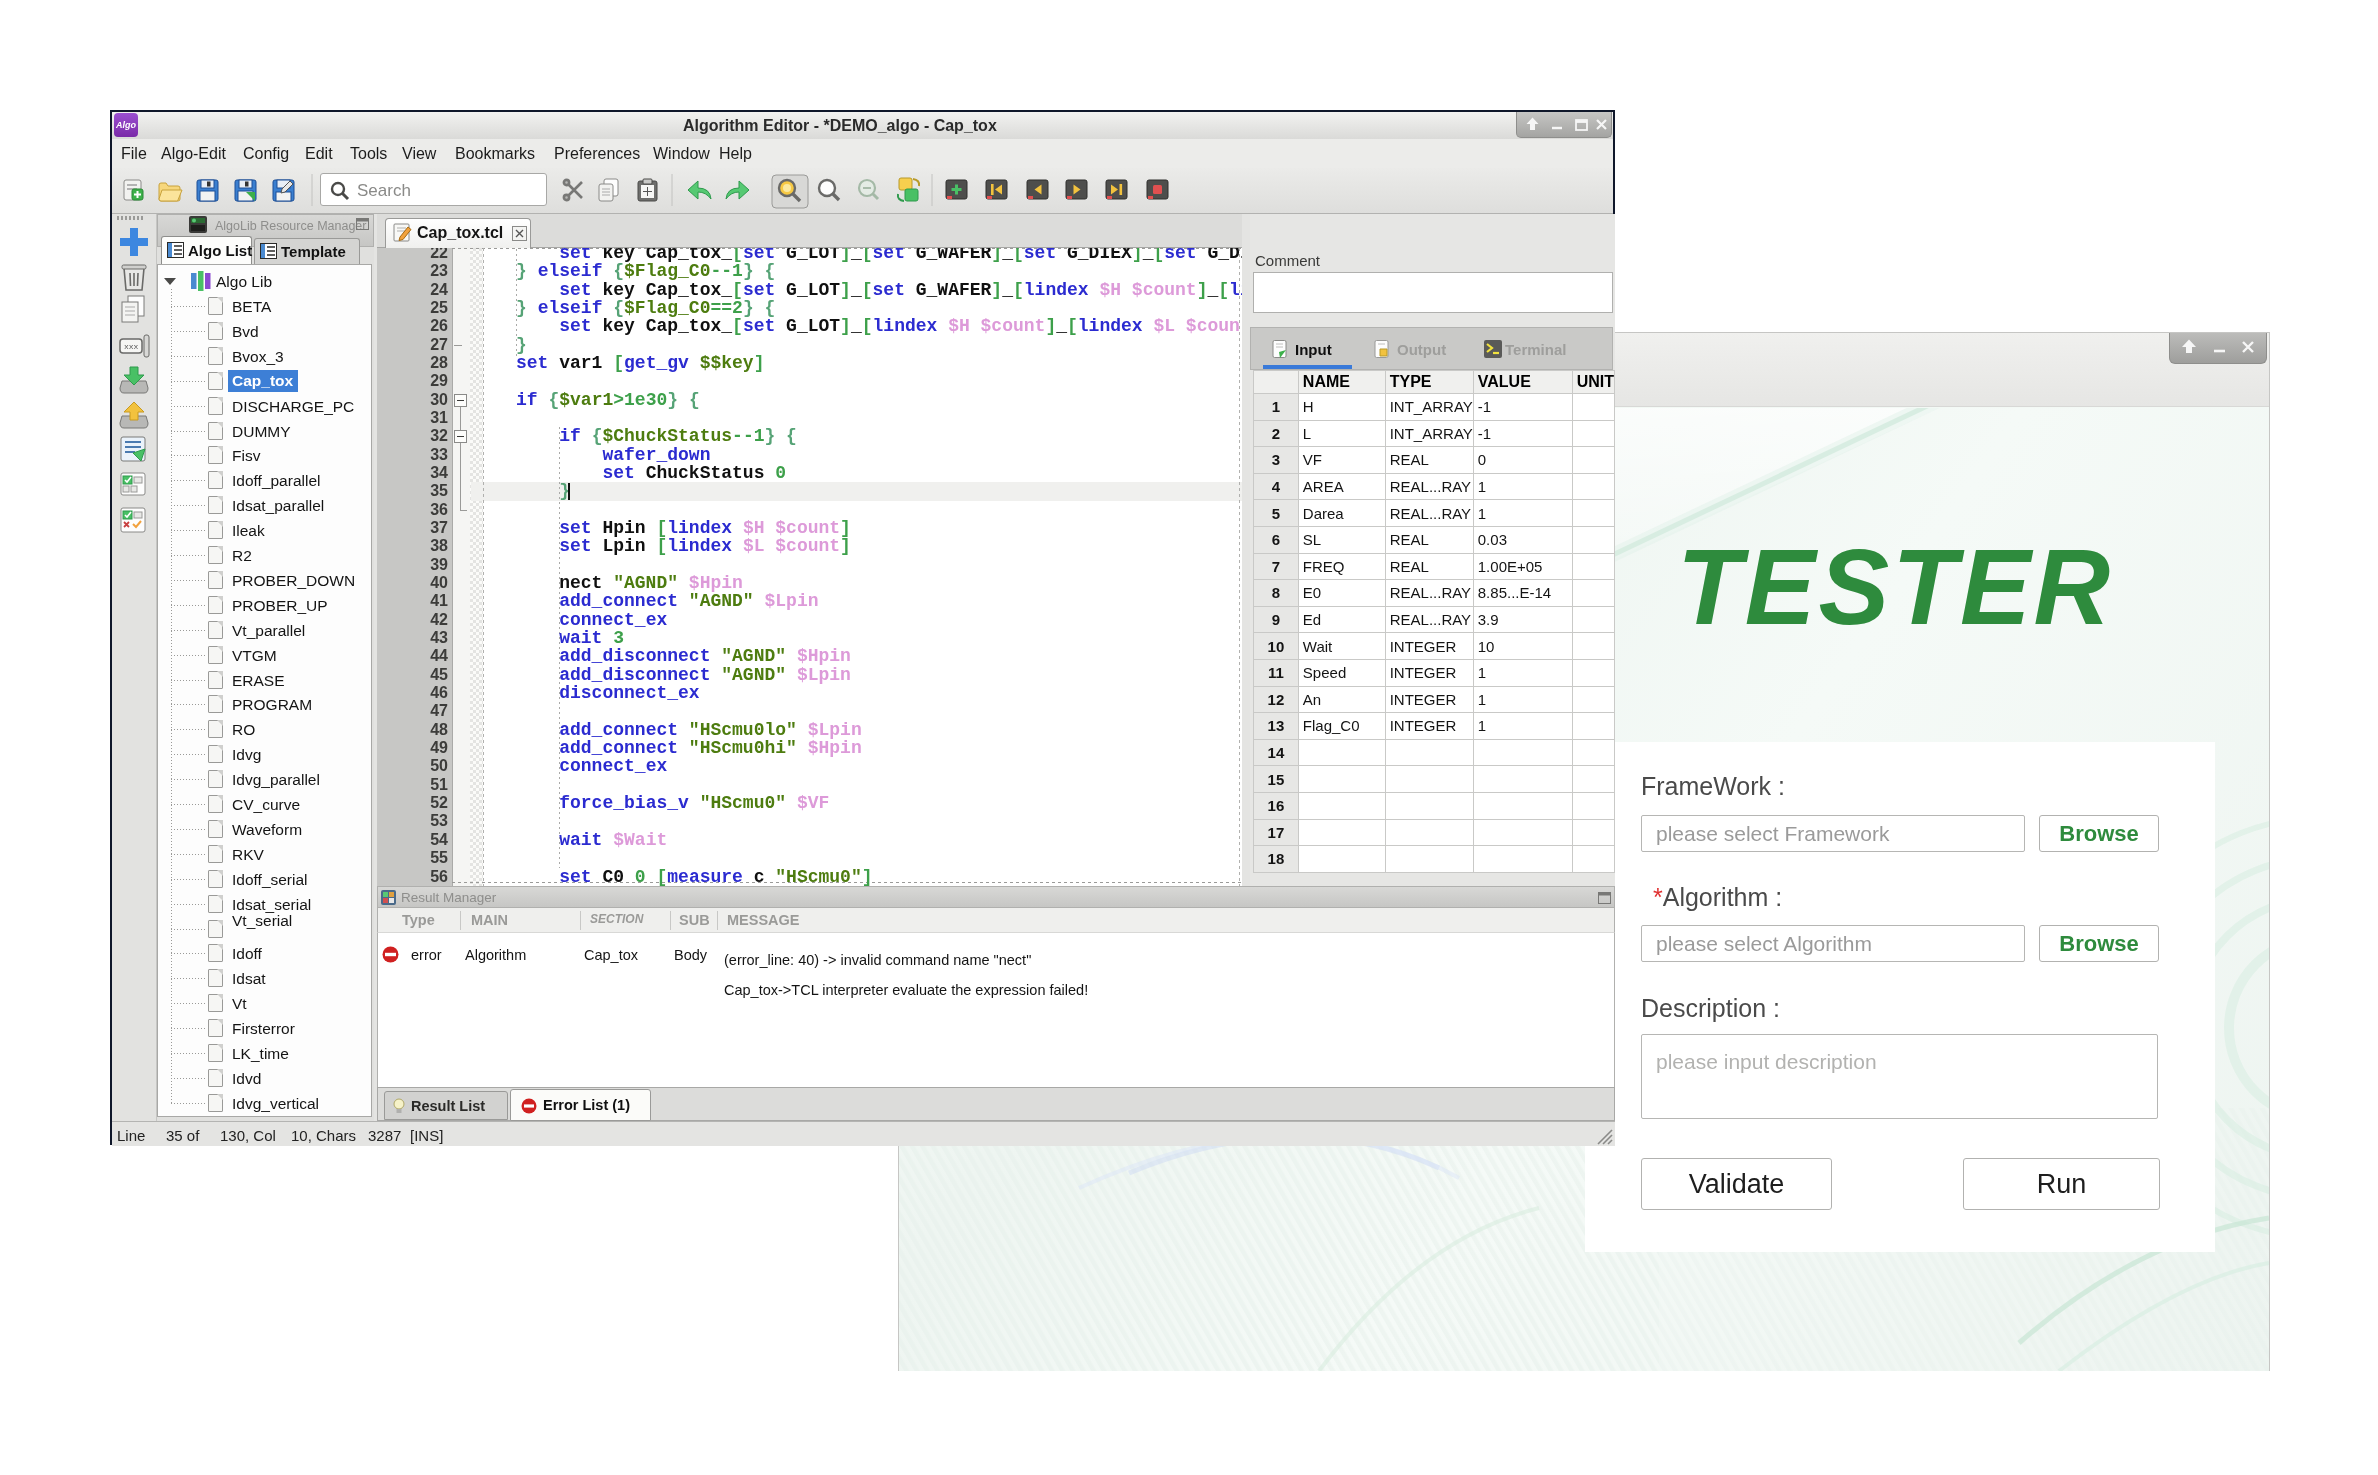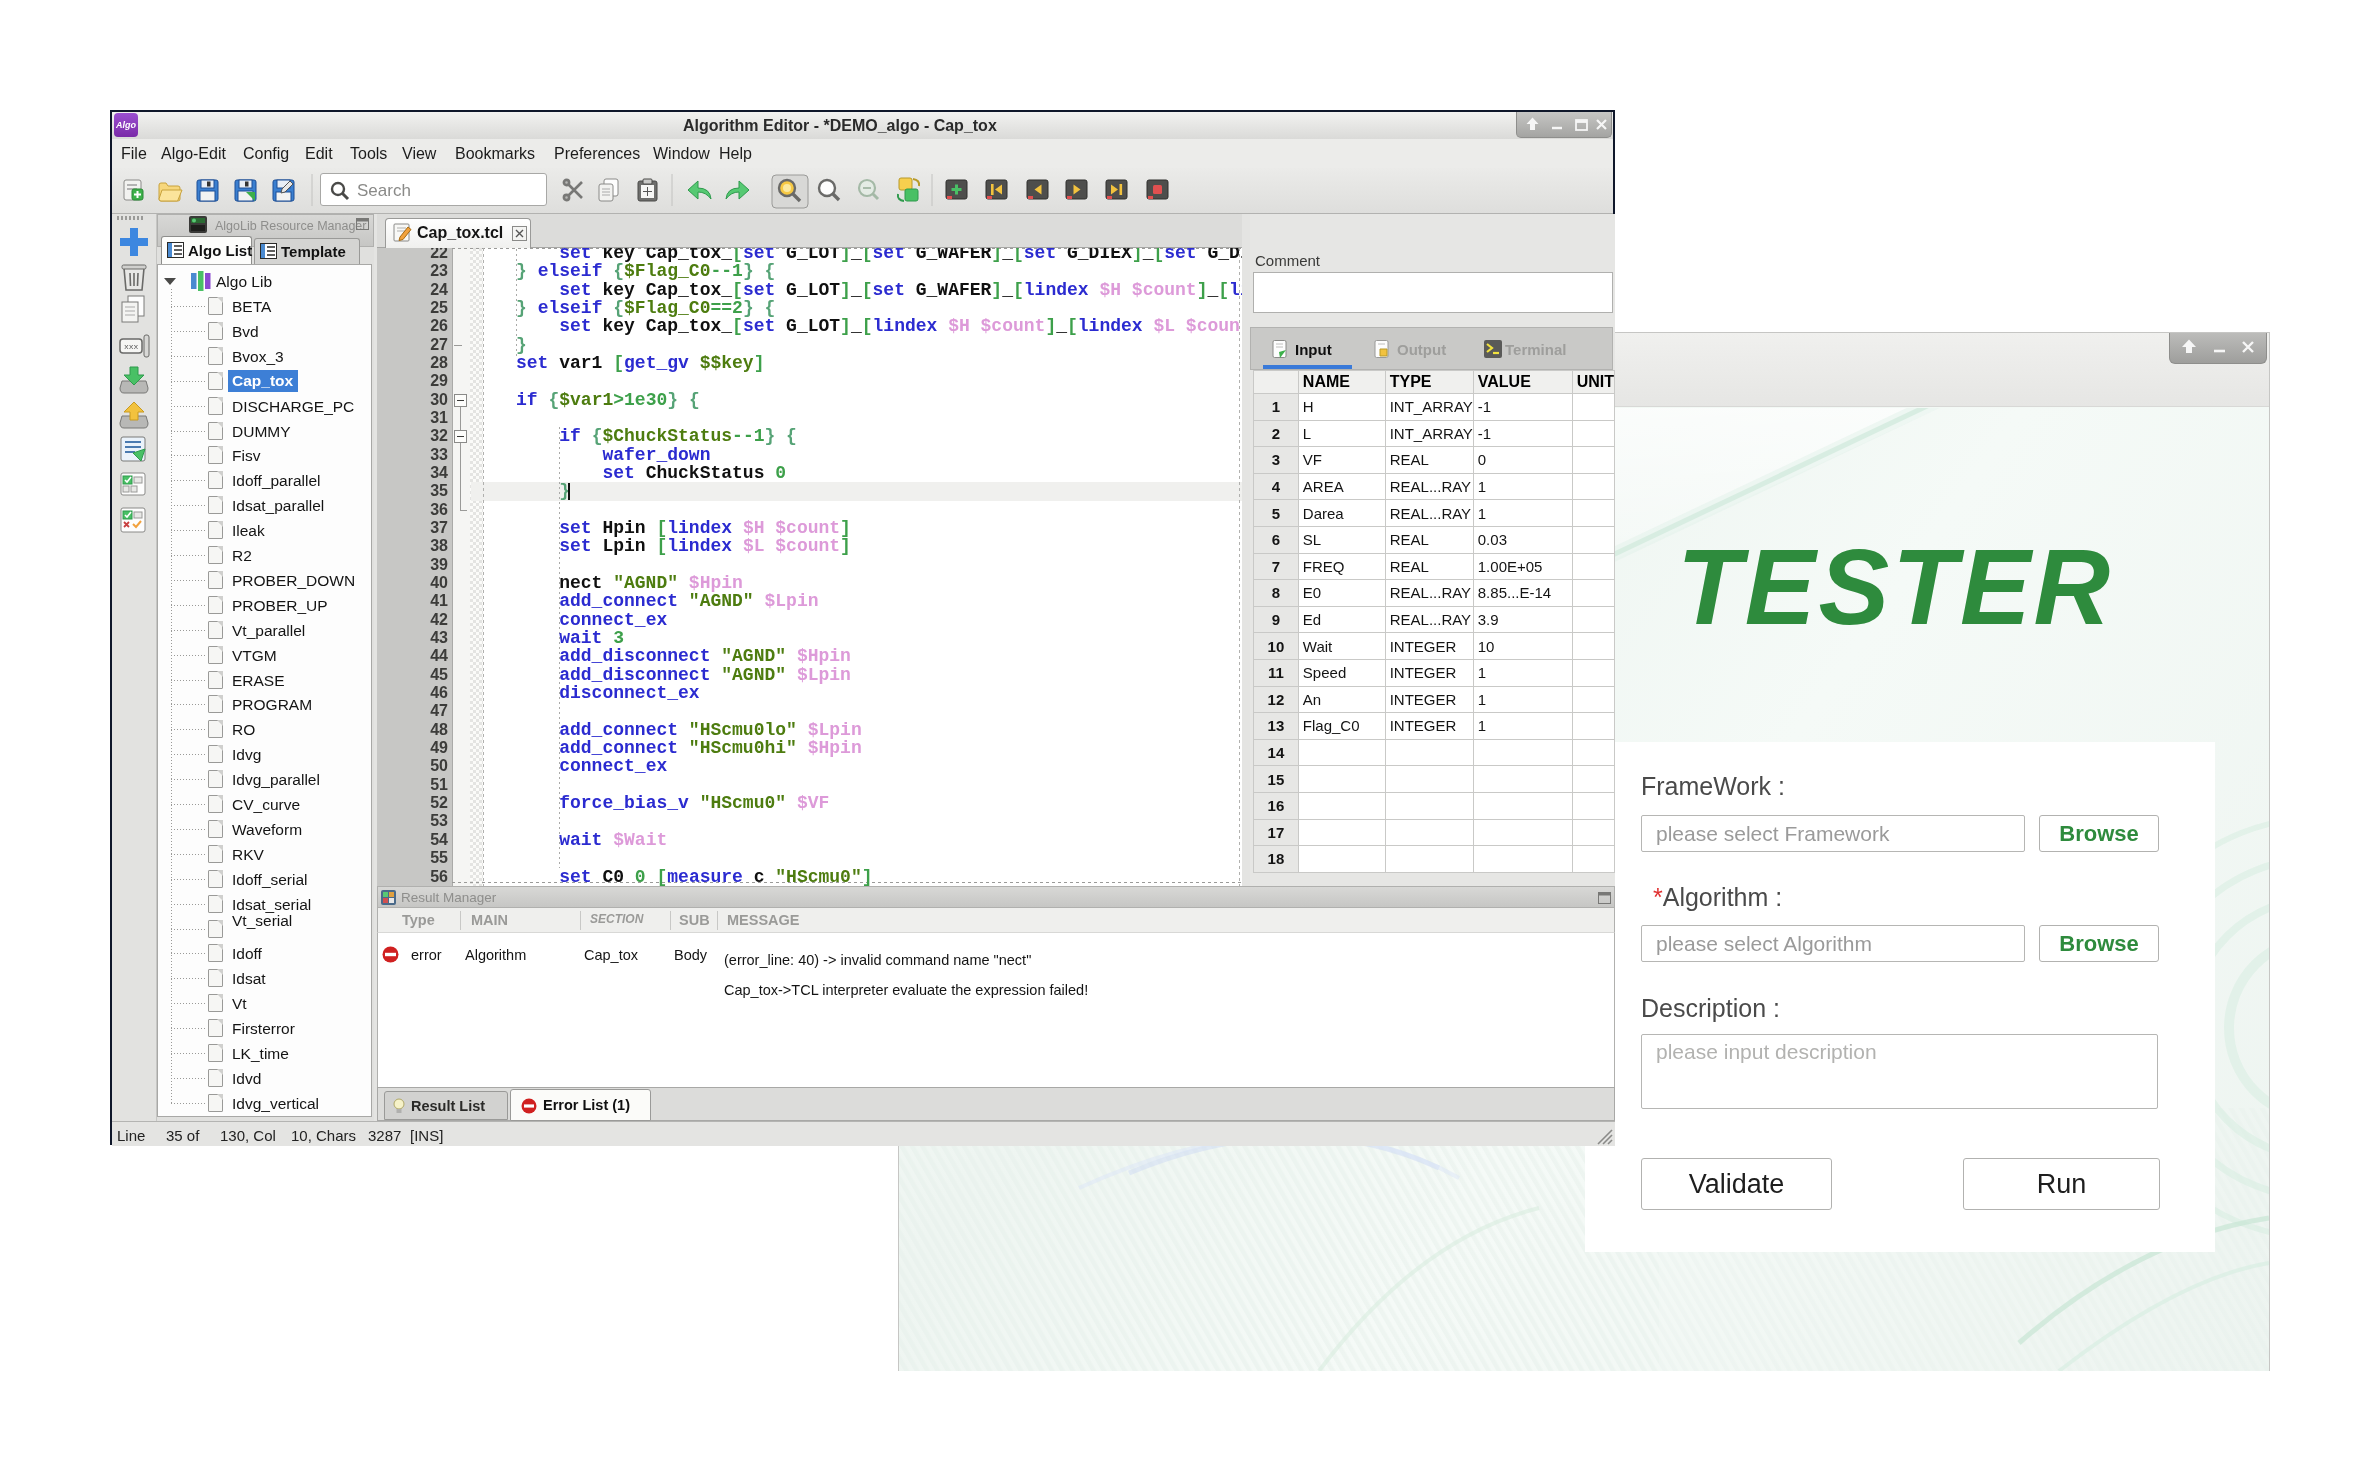--- a/index.html
+++ b/index.html
@@ -121,21 +121,21 @@
       </svg>
       <div id="tlogo">TESTER</div>
       <div id="tform">
         <div class="flabel" style="left:56px; top:30px;">FrameWork :</div>
         <div class="finput" style="left:56px; top:73px; width:384px; height:37px;">please select Framework</div>
         <div class="fbtn" style="left:454px; top:73px; width:120px; height:37px; color:#2e8b3d; font-size:22px; font-weight:bold; line-height:35px;">Browse</div>
         <div class="flabel" style="left:56px; top:141px;margin-left:12px;"><span style="color:#e03030;">*</span>Algorithm :</div>
         <div class="finput" style="left:56px; top:183px; width:384px; height:37px;">please select Algorithm</div>
         <div class="fbtn" style="left:454px; top:183px; width:120px; height:37px; color:#2e8b3d; font-size:22px; font-weight:bold; line-height:35px;">Browse</div>
         <div class="flabel" style="left:56px; top:252px;">Description :</div>
-        <div class="finput" style="left:56px; top:292px; width:517px; height:75px; color:#b2b2b0; line-height:26px; padding-top:4px;">please input description</div>
+        <div class="finput" style="left:56px; top:292px; width:517px; height:85px; color:#b2b2b0; line-height:26px; padding-top:14px;">please input description</div>
         <div class="fbtn" style="left:56px; top:416px; width:191px; height:52px; color:#1e1e1e; font-size:27px; line-height:50px;">Validate</div>
         <div class="fbtn" style="left:378px; top:416px; width:197px; height:52px; color:#1e1e1e; font-size:27px; line-height:50px;">Run</div>
       </div>
     </div>
   </div>
 
   <div id="main">
     <div id="mtitle">
       <div id="micon">Algo</div>
       <div class="txt">Algorithm Editor - *DEMO_algo - Cap_tox</div>

